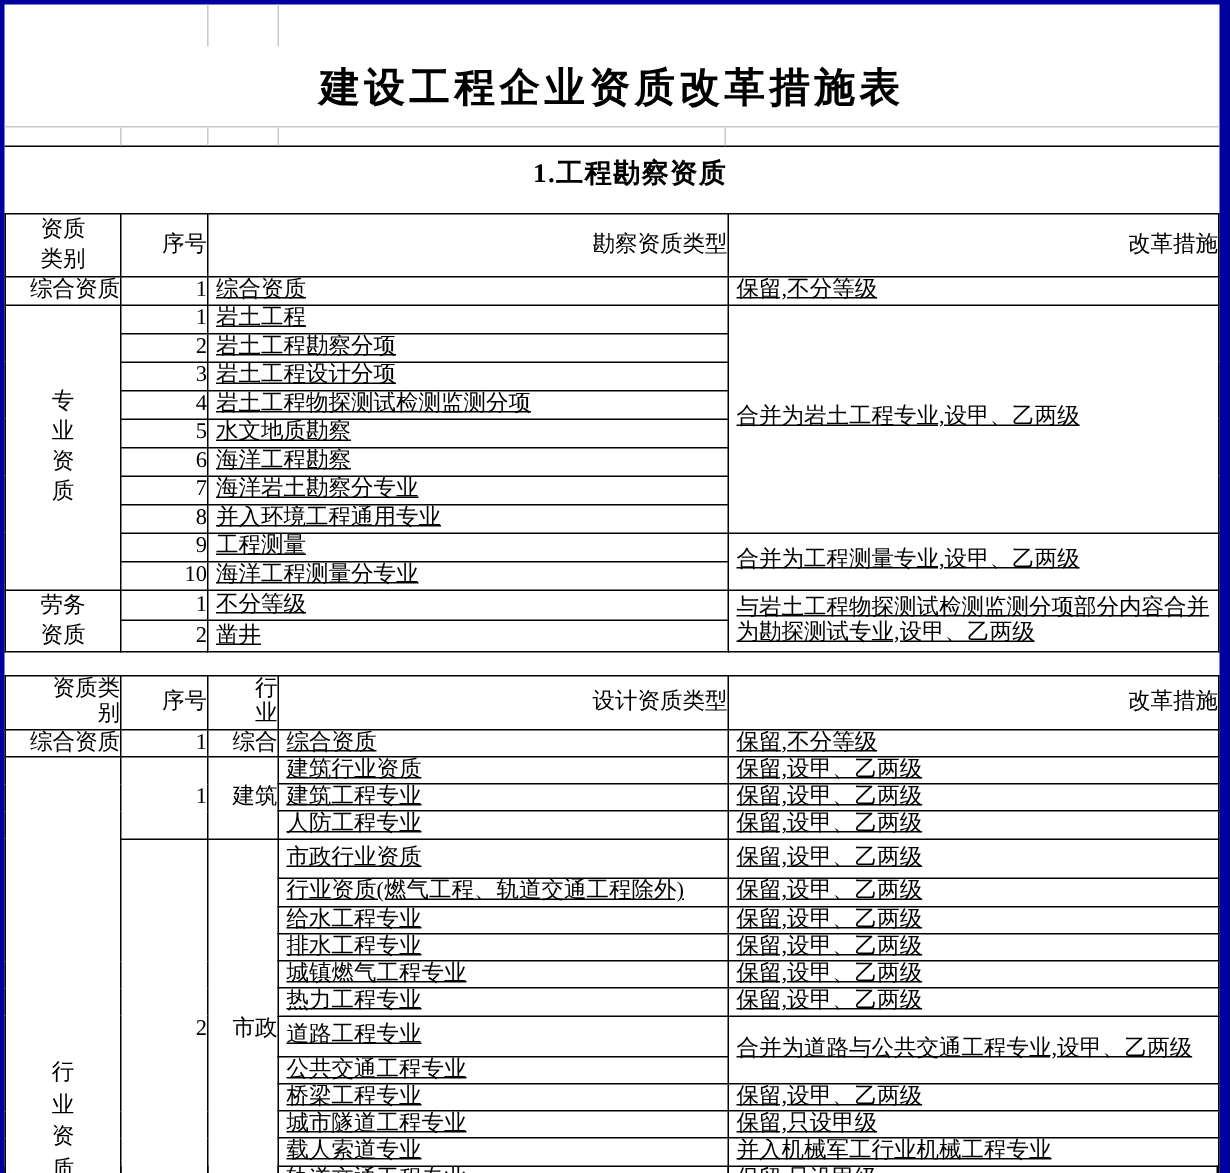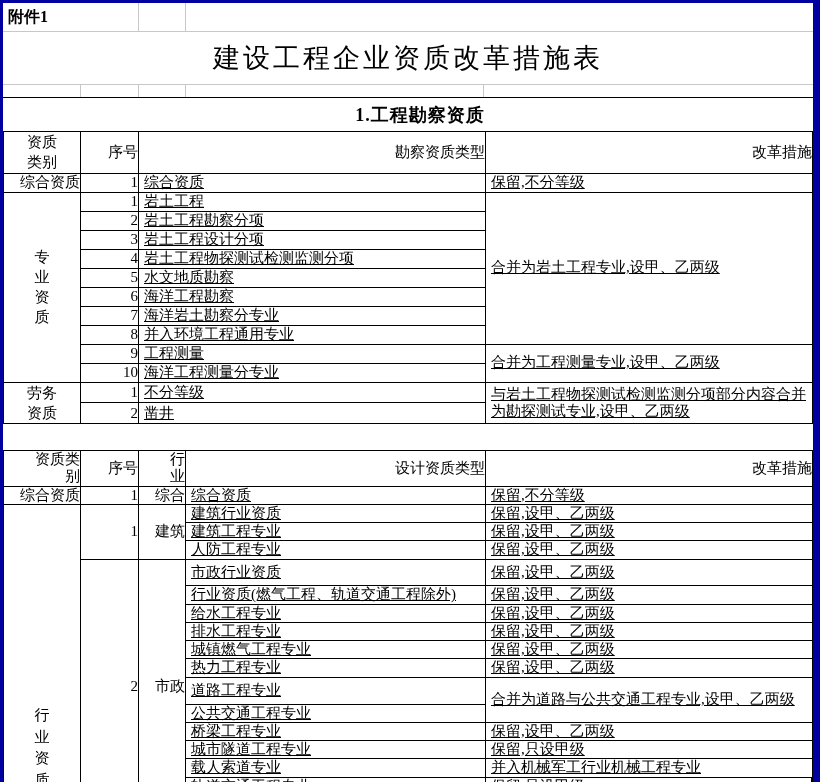--- a/index.html
+++ b/index.html
@@ -8,29 +8,29 @@
   
   .b-top{position:absolute;left:0;top:0;width:820px;height:3px;background:#0000a0;}
   .b-left{position:absolute;left:0;top:0;width:3px;height:782px;background:#0000a0;}
   .b-right{position:absolute;left:813px;top:0;width:7px;height:782px;background:#0000a0;}
   
   .row-attach{position:absolute;left:3px;top:3px;width:810px;height:28px;border-bottom:1px solid #c8c8c8;z-index:2;}
   .attach-label{position:absolute;left:5px;top:4px;font-size:16px;font-weight:bold;}
   .gv{position:absolute;width:1px;background:#c8c8c8;z-index:2;}
   .row-title{position:absolute;left:3px;top:32px;width:810px;height:52px;border-bottom:1px solid #c8c8c8;
              display:flex;align-items:center;justify-content:center;z-index:2;}
-  .title{font-size:27px;font-weight:normal;letter-spacing:3px;}
+  .title{font-size:27px;font-weight:bold;letter-spacing:3px;}
   .row-thin{position:absolute;left:3px;top:85px;width:810px;height:12px;border-bottom:1px solid #000;z-index:2;}
   .row-sec{position:absolute;left:3px;width:810px;display:flex;align-items:center;justify-content:center;z-index:2;}
   .sec-heading{font-size:18px;font-weight:bold;letter-spacing:1px;}
   
   table{position:absolute;left:3px;border-collapse:collapse;table-layout:fixed;z-index:1;background:transparent;}
   td,th{border:1px solid #000;font-size:15px;font-weight:normal;line-height:1.15;
         padding:0;vertical-align:middle;overflow:hidden;background:transparent;}
-  .t1{top:131px;width:809px;}
+  .t1{top:142px;width:809px;}
   .t2{top:450px;width:809px;}
   .t1 th{height:35px;}
   .t1 td{height:18px;}
   .t2 th{height:19px;padding-left:24px;}
   .t2 td{height:17px;}
   .c{text-align:right;}
   .lt{text-align:left;padding-left:5px;}
   .u{text-decoration:underline;}
   .v{white-space:pre-line;text-align:center;line-height:1.35;}
   .catcut{vertical-align:top;border-bottom:none;}
@@ -45,23 +45,20 @@
 </head>
 <body>
 
 <div class="page">
 
 
   <div class="b-top"></div>
   <div class="b-left"></div>
   <div class="b-right"></div>
 
-  <div class="row-attach">
-    <span class="attach-label">附件1</span>
-  </div>
   <div class="gv" style="left:138px;top:3px;height:28px;"></div>
   <div class="gv" style="left:185px;top:3px;height:28px;"></div>
 
   <div class="row-title">
     <span class="title">建设工程企业资质改革措施表</span>
   </div>
 
   <div class="row-thin"></div>
   <div class="gv" style="left:80px;top:85px;height:12px;"></div>
   <div class="gv" style="left:138px;top:85px;height:12px;"></div>

